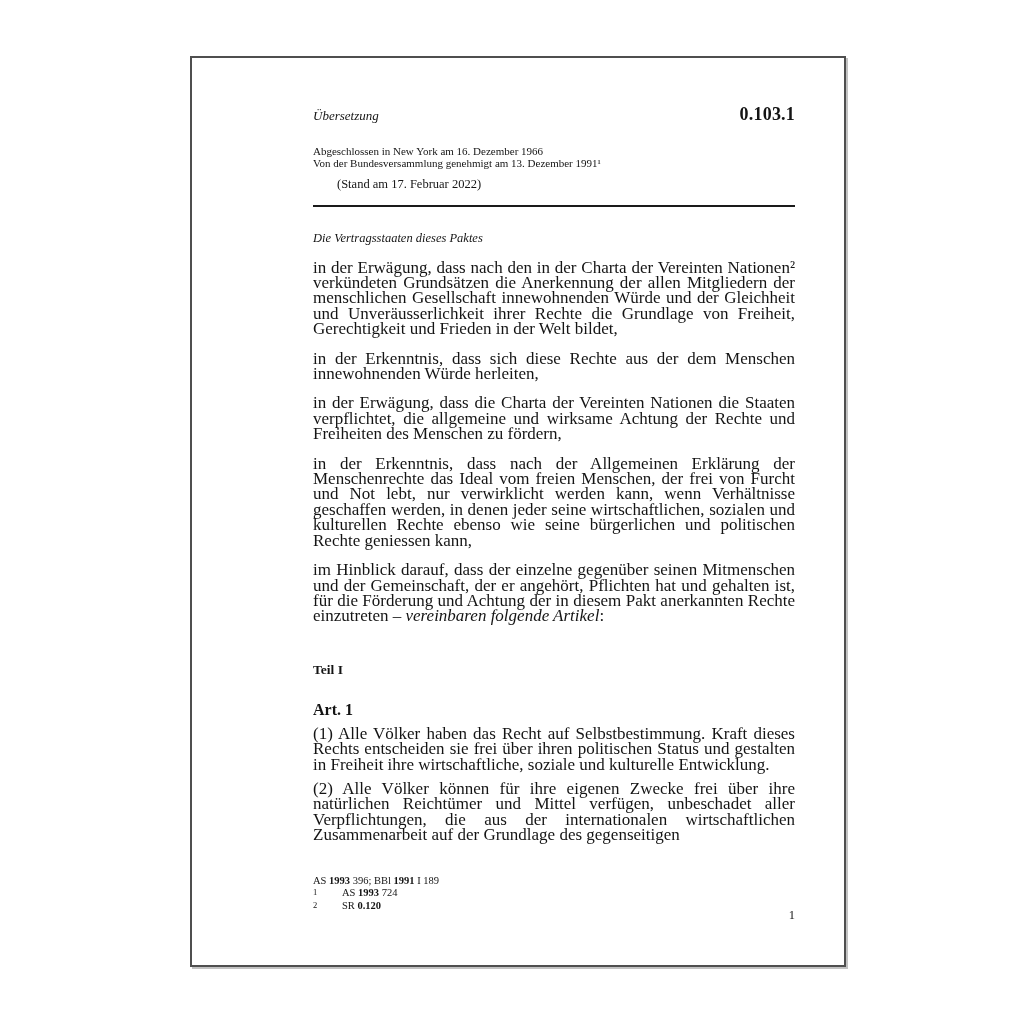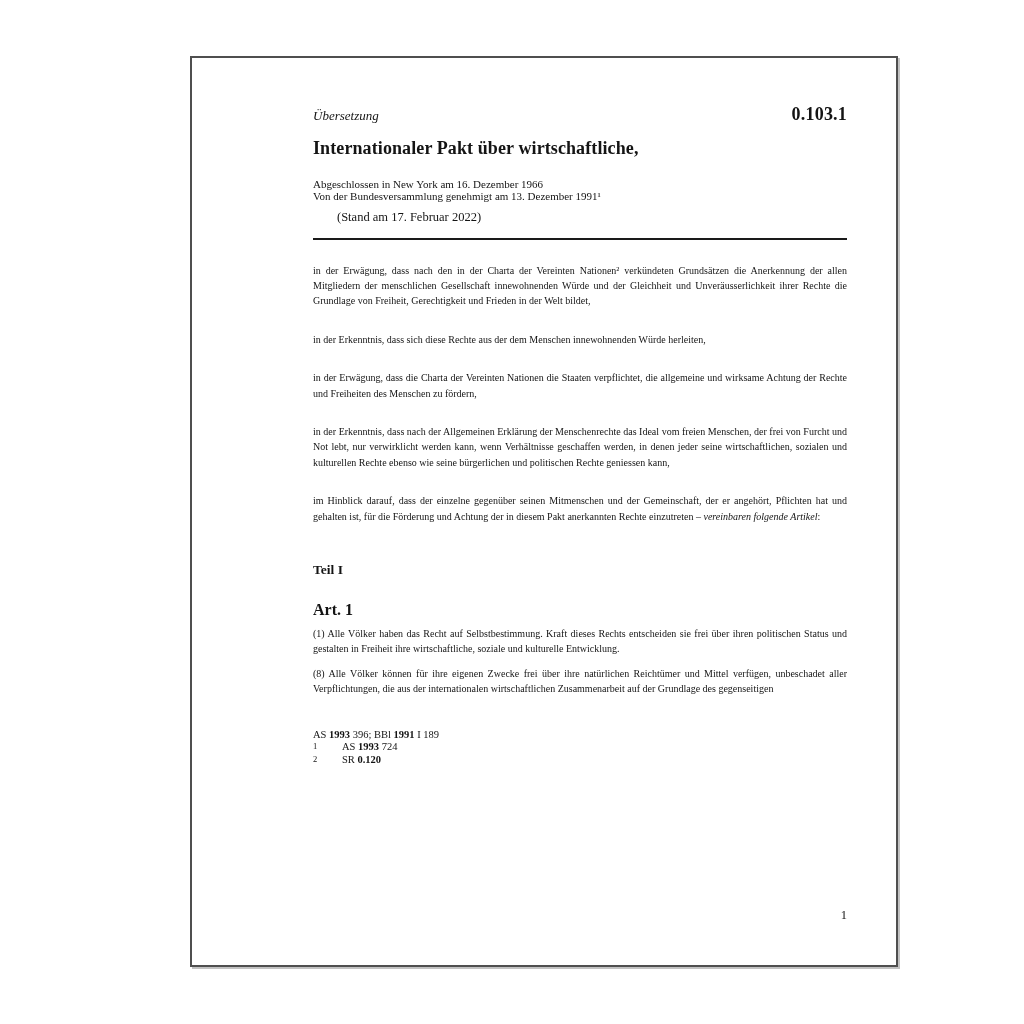--- a/index.html
+++ b/index.html
@@ -13,21 +13,21 @@
     position: relative;
     width: 1024px;
     height: 1024px;
     background: #ffffff;
     overflow: hidden;
   }
   .page {
     position: absolute;
     left: 190px;
     top: 56px;
-    width: 708px;
+    width: 656px;
     height: 911px;
     box-sizing: border-box;
     background: #ffffff;
     border: 2px solid #4f4f4f;
     box-shadow: 2px 2px 0 rgba(120,120,120,0.45);
     padding-left: 121px;
     padding-right: 49px;
     font-family: Liberation Serif, serif;
   }
   .header-row {
@@ -68,22 +68,22 @@
     height: 2px;
     background: #1a1a1a;
     border: none;
   }
   .preamble-intro {
     margin-top: 24px;
     font-style: italic;
     font-size: 12.5px;
   }
   .para {
-    margin: 23px 0 0 0;
-    font-size: 10px;
+    margin: 14px 0 0 0;
+    font-size: 17px;
     line-height: 15.4px;
     text-align: justify;
   }
   .part-heading {
     margin-top: 38px;
     font-size: 13.5px;
     font-weight: bold;
   }
   .article-heading {
     margin-top: 23px;
@@ -123,46 +123,46 @@
 
 <div class="canvas">
   <div class="page">
 
     <div class="header-row">
       <span class="translation-label">Übersetzung</span>
       <span class="doc-number">0.103.1</span>
     </div>
 
     <h1 class="title">
-      <span>Internationaler Pakt über wirtschaftliche,</span>
     </h1>
 
     <div class="adoption-block">
       <div>Abgeschlossen in New York am 16. Dezember 1966</div>
       <div>Von der Bundesversammlung genehmigt am 13. Dezember 1991¹</div>
     </div>
 
     <div class="status-line">(Stand am 17. Februar 2022)</div>
 
     <div class="rule"></div>
 
+    <div class="preamble-intro">Die Vertragsstaaten dieses Paktes</div>
 
     <p class="para">in der Erwägung, dass nach den in der Charta der Vereinten Nationen² verkündeten Grundsätzen die Anerkennung der allen Mitgliedern der menschlichen Gesellschaft innewohnenden Würde und der Gleichheit und Unveräusserlichkeit ihrer Rechte die Grundlage von Freiheit, Gerechtigkeit und Frieden in der Welt bildet,</p>
     <p class="para">in der Erkenntnis, dass sich diese Rechte aus der dem Menschen innewohnenden Würde herleiten,</p>
     <p class="para">in der Erwägung, dass die Charta der Vereinten Nationen die Staaten verpflichtet, die allgemeine und wirksame Achtung der Rechte und Freiheiten des Menschen zu fördern,</p>
     <p class="para">in der Erkenntnis, dass nach der Allgemeinen Erklärung der Menschenrechte das Ideal vom freien Menschen, der frei von Furcht und Not lebt, nur verwirklicht werden kann, wenn Verhältnisse geschaffen werden, in denen jeder seine wirtschaftlichen, sozialen und kulturellen Rechte ebenso wie seine bürgerlichen und politischen Rechte geniessen kann,</p>
 
     <p class="para"><span>im Hinblick darauf, dass der einzelne gegenüber seinen Mitmenschen und der Gemeinschaft, der er angehört, Pflichten hat und gehalten ist, für die Förderung und Achtung der in diesem Pakt anerkannten Rechte einzutreten – </span><em>vereinbaren folgende Artikel</em><span>:</span></p>
 
     <div class="part-heading">Teil I</div>
 
     <div class="article-heading">Art. 1</div>
 
     <p class="para art-para-1">(1) Alle Völker haben das Recht auf Selbstbestimmung. Kraft dieses Rechts entscheiden sie frei über ihren politischen Status und gestalten in Freiheit ihre wirtschaftliche, soziale und kulturelle Entwicklung.</p>
-    <p class="para art-para-2">(8) Alle Völker können für ihre eigenen Zwecke frei über ihre natürlichen Reichtümer und Mittel verfügen, unbeschadet aller Verpflichtungen, die aus der internationalen wirtschaftlichen Zusammenarbeit auf der Grundlage des gegenseitigen</p>
+    <p class="para art-para-2">(2) Alle Völker können für ihre eigenen Zwecke frei über ihre natürlichen Reichtümer und Mittel verfügen, unbeschadet aller Verpflichtungen, die aus der internationalen wirtschaftlichen Zusammenarbeit auf der Grundlage des gegenseitigen</p>
 
     <div class="footnotes">
       <div class="fn-refline"><span>AS </span><b>1993</b><span> 396; BBl </span><b>1991</b><span> I 189</span></div>
       <div class="fn-row">
         <span class="fn-marker">1</span>
         <span class="fn-text"><span>AS </span><b>1993</b><span> 724</span></span>
       </div>
       <div class="fn-row">
         <span class="fn-marker">2</span>
         <span class="fn-text"><span>SR </span><b>0.120</b><span></span></span>

